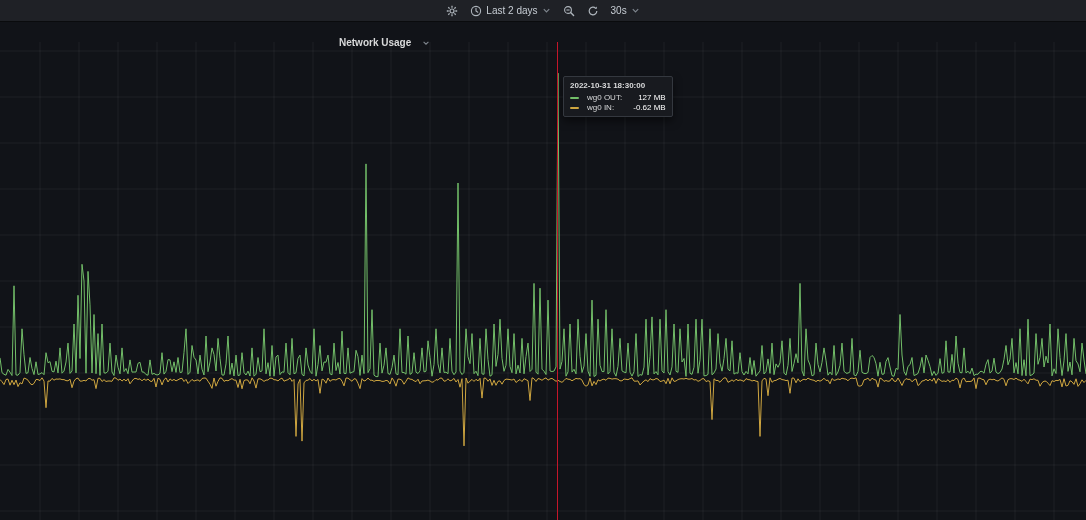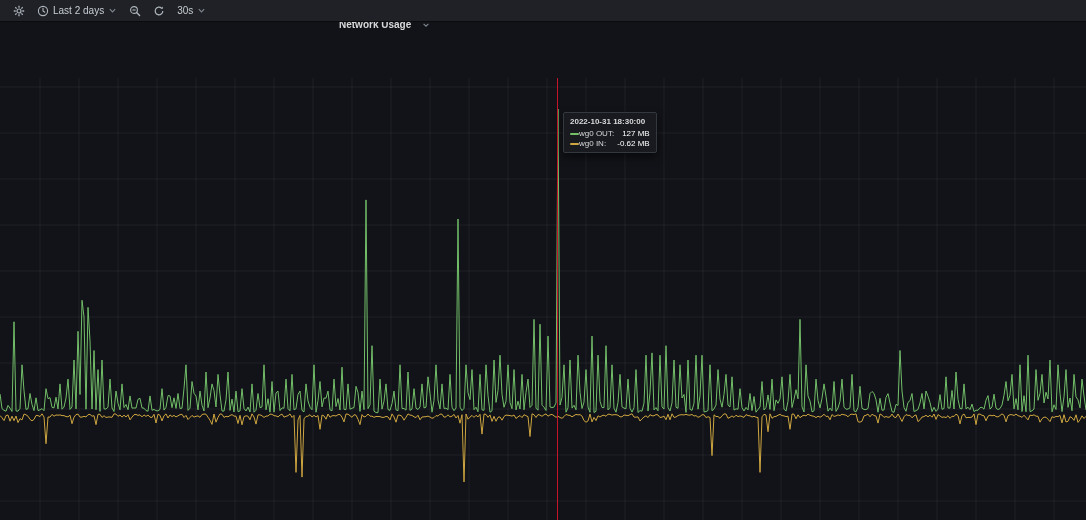--- a/index.html
+++ b/index.html
@@ -5,54 +5,54 @@
   html,body{margin:0;padding:0;background:#0b0c0e;}
   .stage{
     position:relative;width:1086px;height:520px;overflow:hidden;
     background:#111318;font-family:"Liberation Sans",sans-serif;
     -webkit-font-smoothing:antialiased;
   }
   
   .topbar{
     position:absolute;top:0;left:0;right:0;height:22px;
     background:#1f2126;border-bottom:1px solid #0a0b0d;
-    display:flex;align-items:center;justify-content:flex-start;
+    display:flex;align-items:center;justify-content:center;
     padding:0 8px;gap:2px;box-sizing:border-box;z-index:10;
   }
   .tb-btn{
     display:flex;align-items:center;gap:4px;background:transparent;border:0;
     color:#aeb5bc;font-family:"Liberation Sans",sans-serif;font-size:10px;
     padding:2px 5px;cursor:pointer;line-height:1;
   }
   .tb-btn svg{display:block}
   .tb-label{color:#c7cdd4;}
   .caret{color:#7e858d;display:flex;align-items:center}
   
   .panel-title{
-    position:absolute;top:19px;left:311px;z-index:6;
+    position:absolute;top:37px;left:311px;z-index:6;
     display:flex;align-items:center;gap:11px;
     color:#d8d9da;font-size:10px;font-weight:700;cursor:pointer;padding-left:28px;
   }
   .panel-title .caret{margin-top:1px}
   
-  .chart-wrap{position:absolute;inset:0;margin-top:36px;}
+  .chart-wrap{position:absolute;inset:0;}
   .chart-wrap svg{position:absolute;top:0;left:0;display:block}
   .grid line{stroke:rgba(255,255,255,0.06);stroke-width:1}
   .crosshair{
     position:absolute;top:42px;height:478px;width:1px;z-index:4;
   }
   
   .tooltip{
     position:absolute;top:76px;z-index:5;
     background:#181a1f;border:1px solid #34383f;border-radius:2px;
     padding:4px 6px;font-size:8px;color:#d8d9da;
     box-shadow:0 4px 8px rgba(0,0,0,.5);min-width:66px;
   }
   .tt-time{font-weight:700;margin-bottom:3px;white-space:nowrap}
-  .tt-row{display:flex;align-items:center;gap:0;margin-top:1px;white-space:nowrap}
+  .tt-row{display:flex;align-items:center;gap:8px;margin-top:1px;white-space:nowrap}
   .tt-dash{width:9px;height:2px;border-radius:1px;flex:0 0 auto}
   .tt-val{margin-left:auto;font-weight:400;color:#ffffff;padding-left:8px}
 </style>
 </head>
 <body>
 
 <div class="stage">
 
   <header class="topbar">
     <button class="tb-btn" title="Settings">

